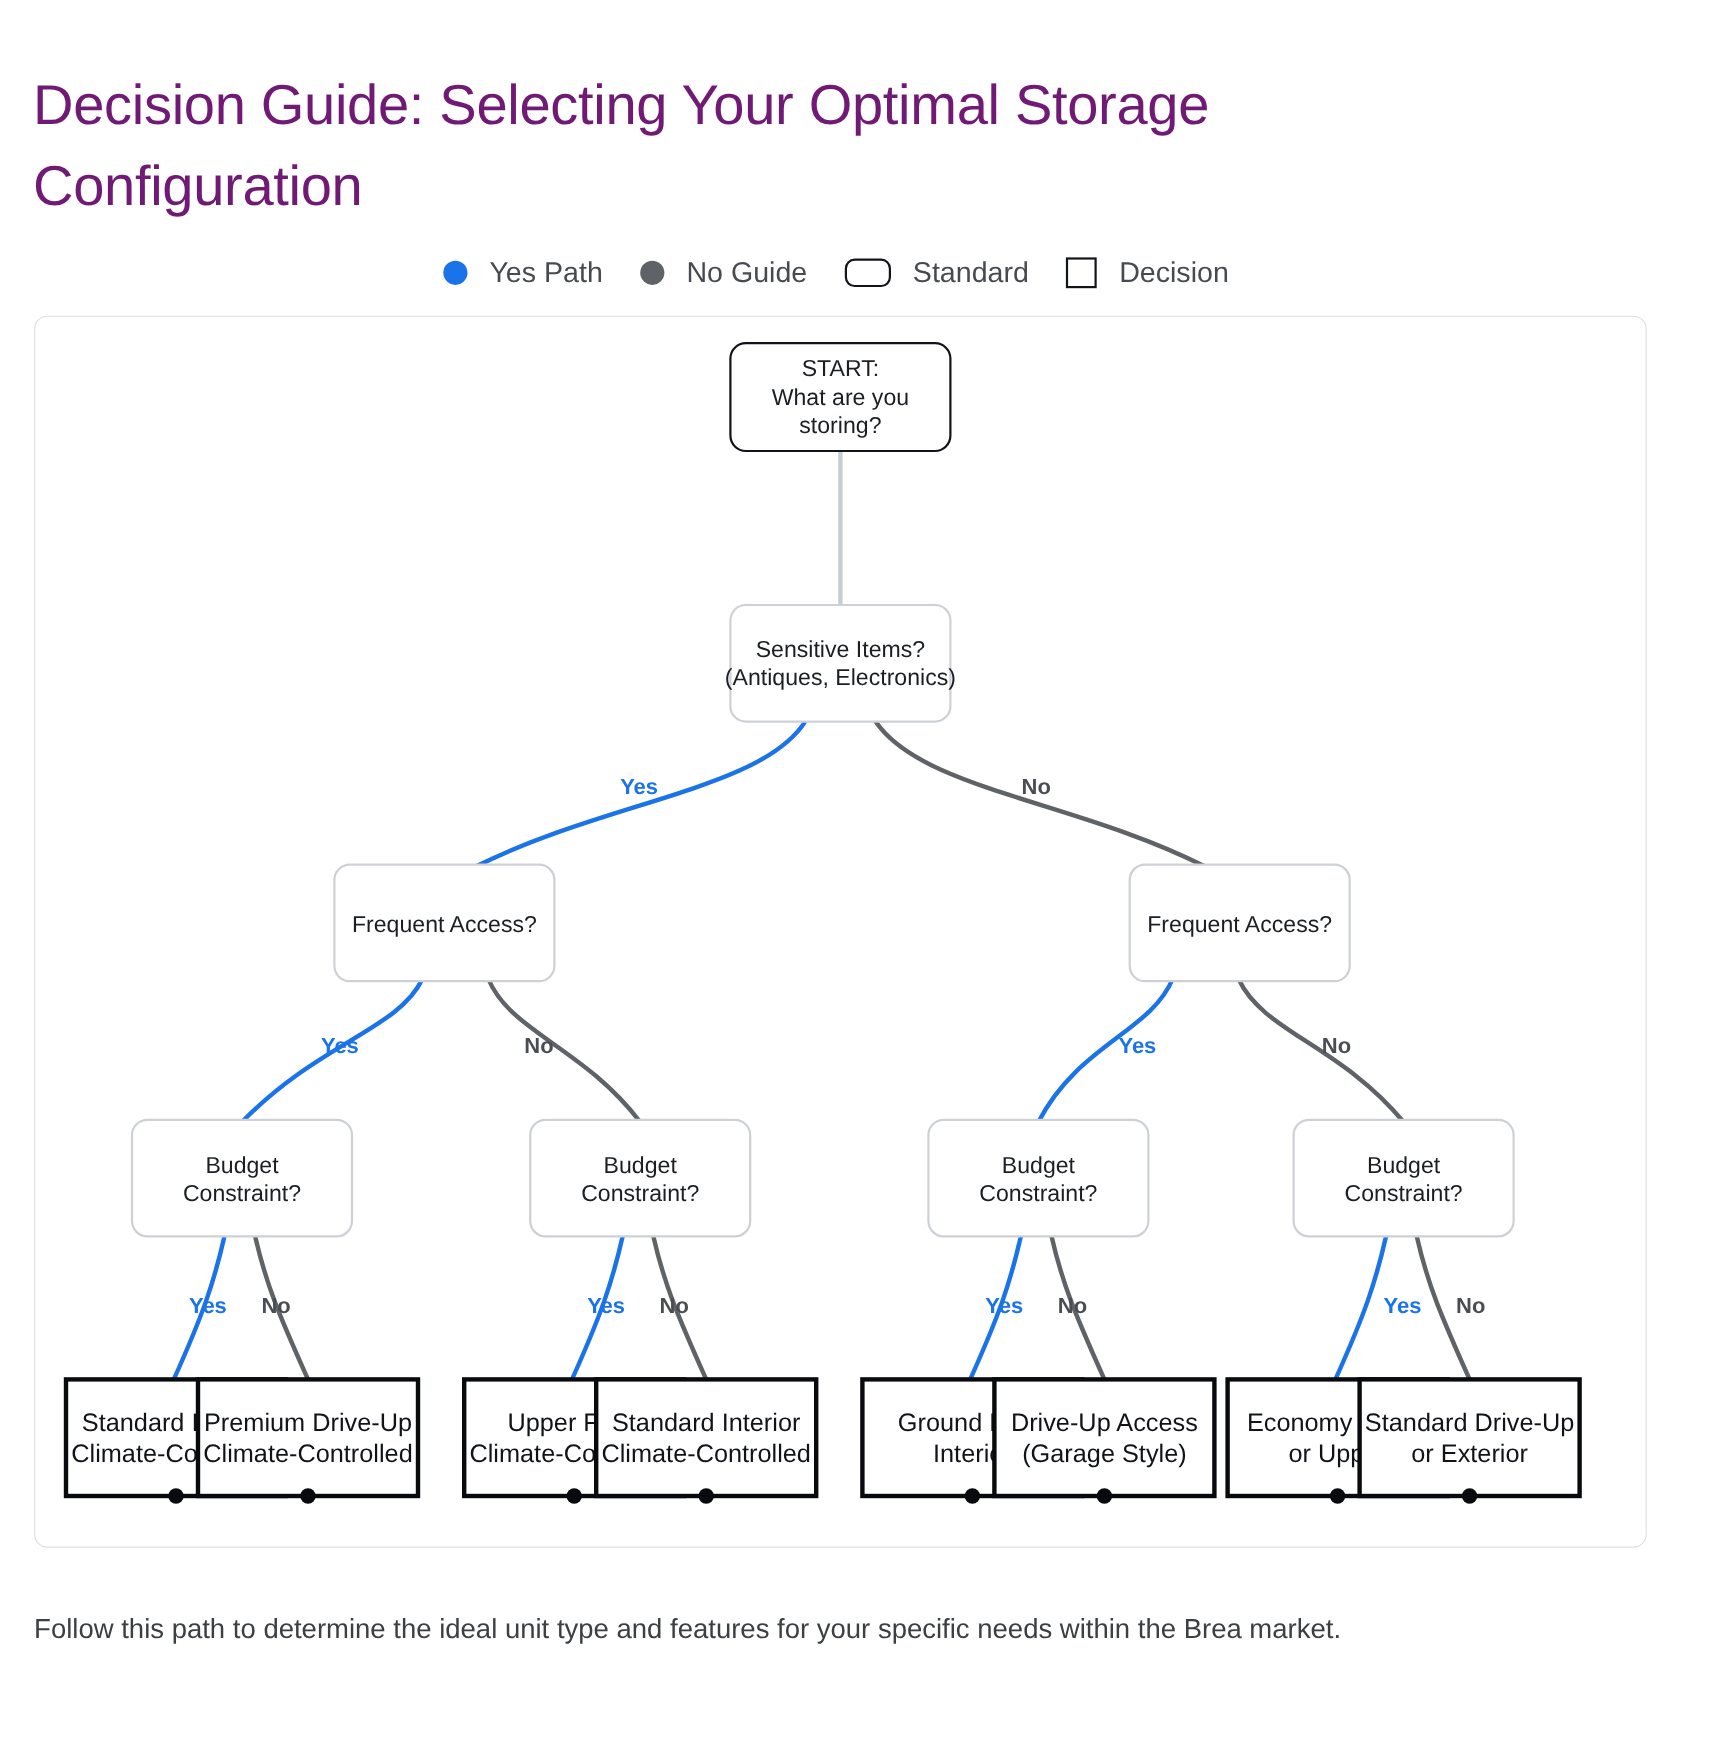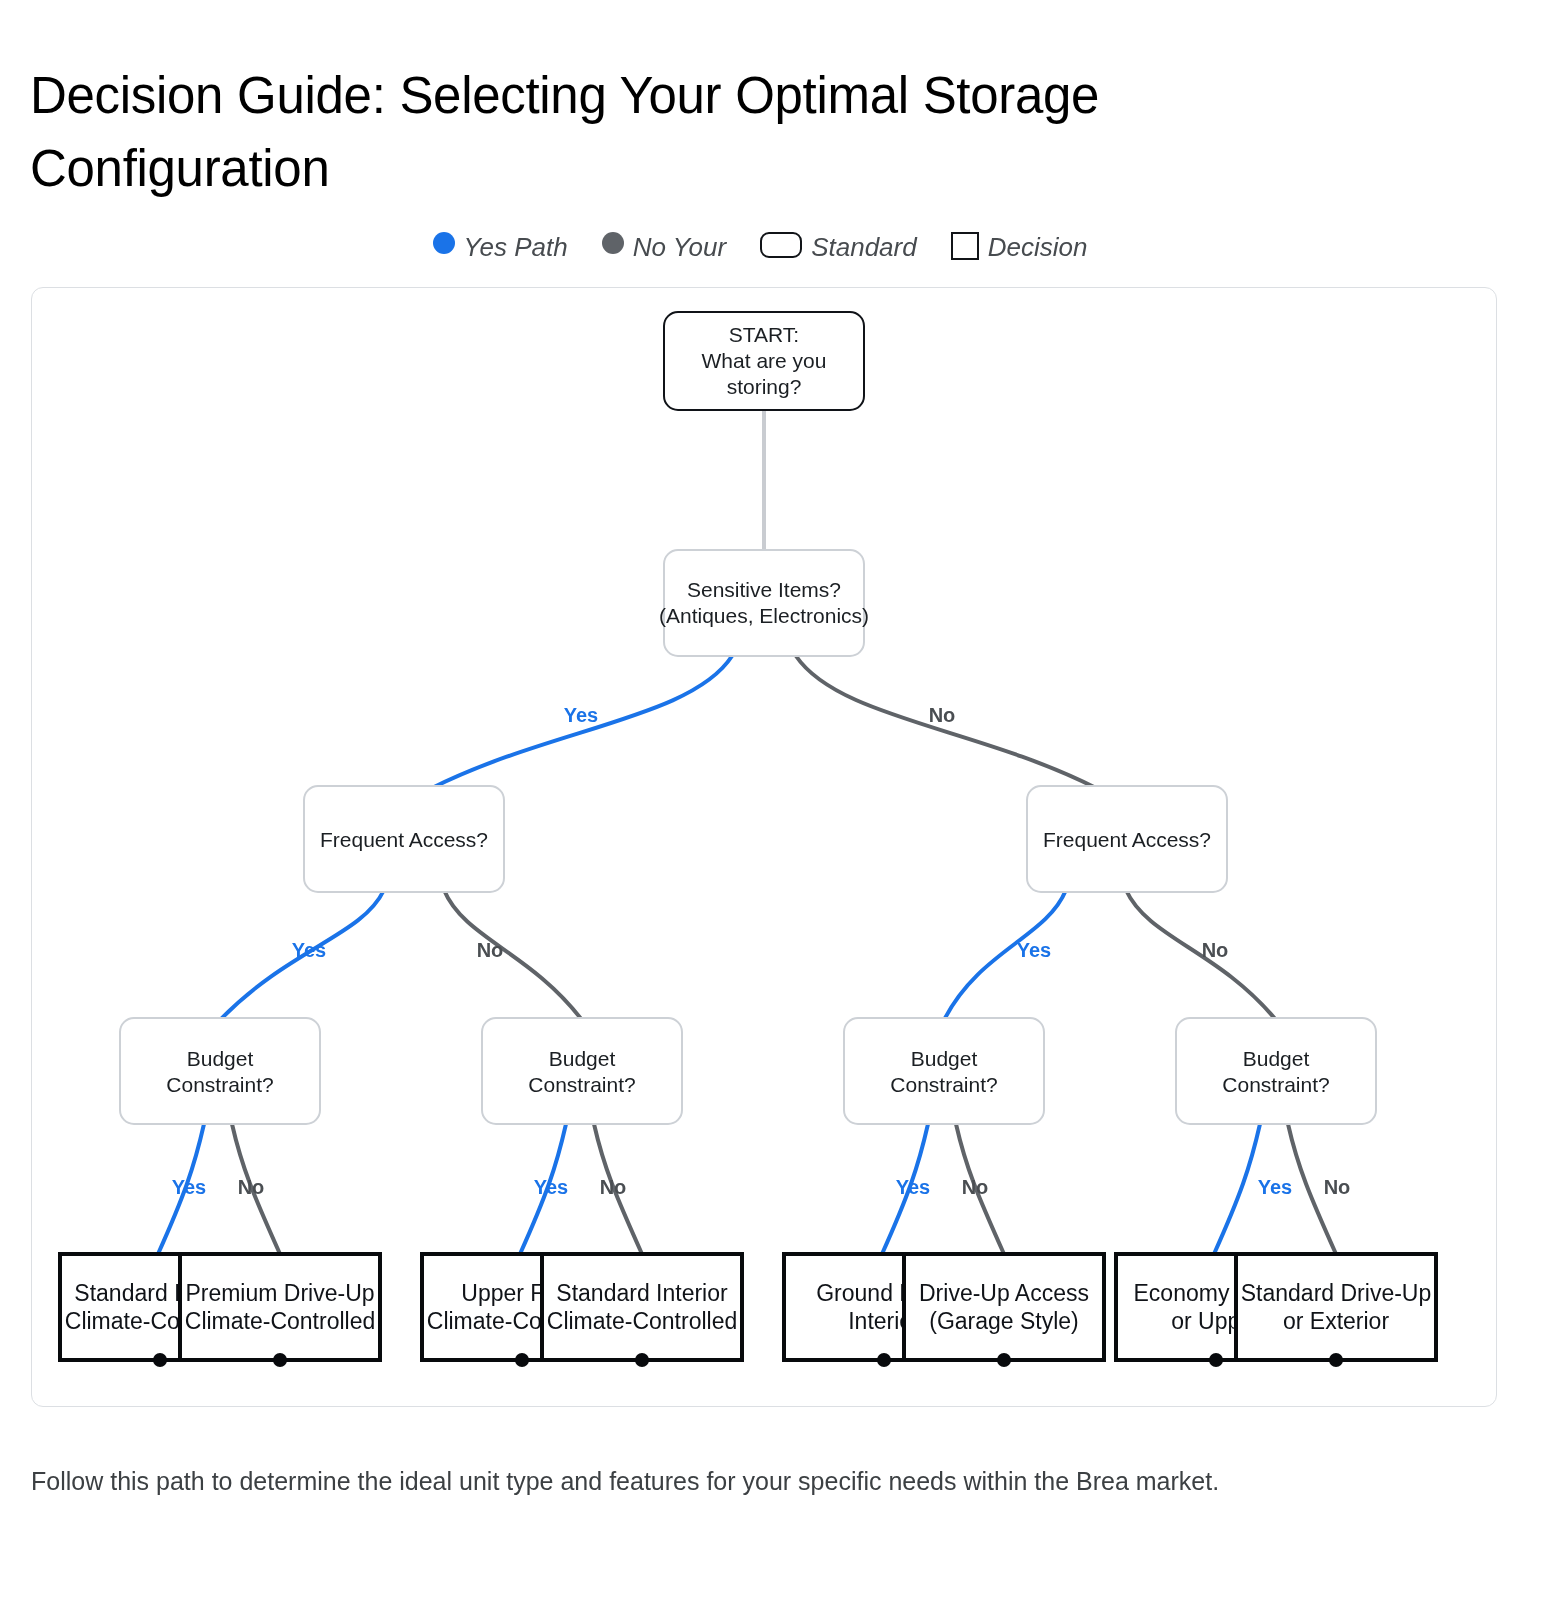--- a/index.html
+++ b/index.html
@@ -18,40 +18,39 @@
 
   
   .title {
     position: absolute;
     left: 30px;
     top: 26px;
     width: 1280px;
     font-size: 51px;
     line-height: 1.42;
     font-weight: 400;
-    color: #000000;
+    color: #701a75;
     letter-spacing: -0.3px;
   }
 
   
   .legend {
     position: absolute;
     left: 0;
     top: 232px;
     width: 1520px;
     display: flex;
     justify-content: center;
     align-items: center;
     gap: 34px;
   }
   .legend-item {
     display: flex;
-    align-items: flex-start;
-    gap: 9px;
-    font-style: italic;
+    align-items: center;
+    gap: 20px;
   }
   .legend-label {
     font-size: 26px;
     color: #474b4f;
     white-space: nowrap;
   }
   .sw-dot {
     width: 22px; height: 22px;
     border-radius: 50%;
     display: block;
@@ -162,21 +161,21 @@
 
   <h1 class="title">Decision Guide: Selecting Your Optimal Storage Configuration</h1>
 
   <div class="legend">
     <div class="legend-item">
       <span class="sw-dot yes"></span>
       <span class="legend-label">Yes Path</span>
     </div>
     <div class="legend-item">
       <span class="sw-dot no"></span>
-      <span class="legend-label">No Your</span>
+      <span class="legend-label">No Guide</span>
     </div>
     <div class="legend-item">
       <span class="sw-round"></span>
       <span class="legend-label">Standard</span>
     </div>
     <div class="legend-item">
       <span class="sw-square"></span>
       <span class="legend-label">Decision</span>
     </div>
   </div>

